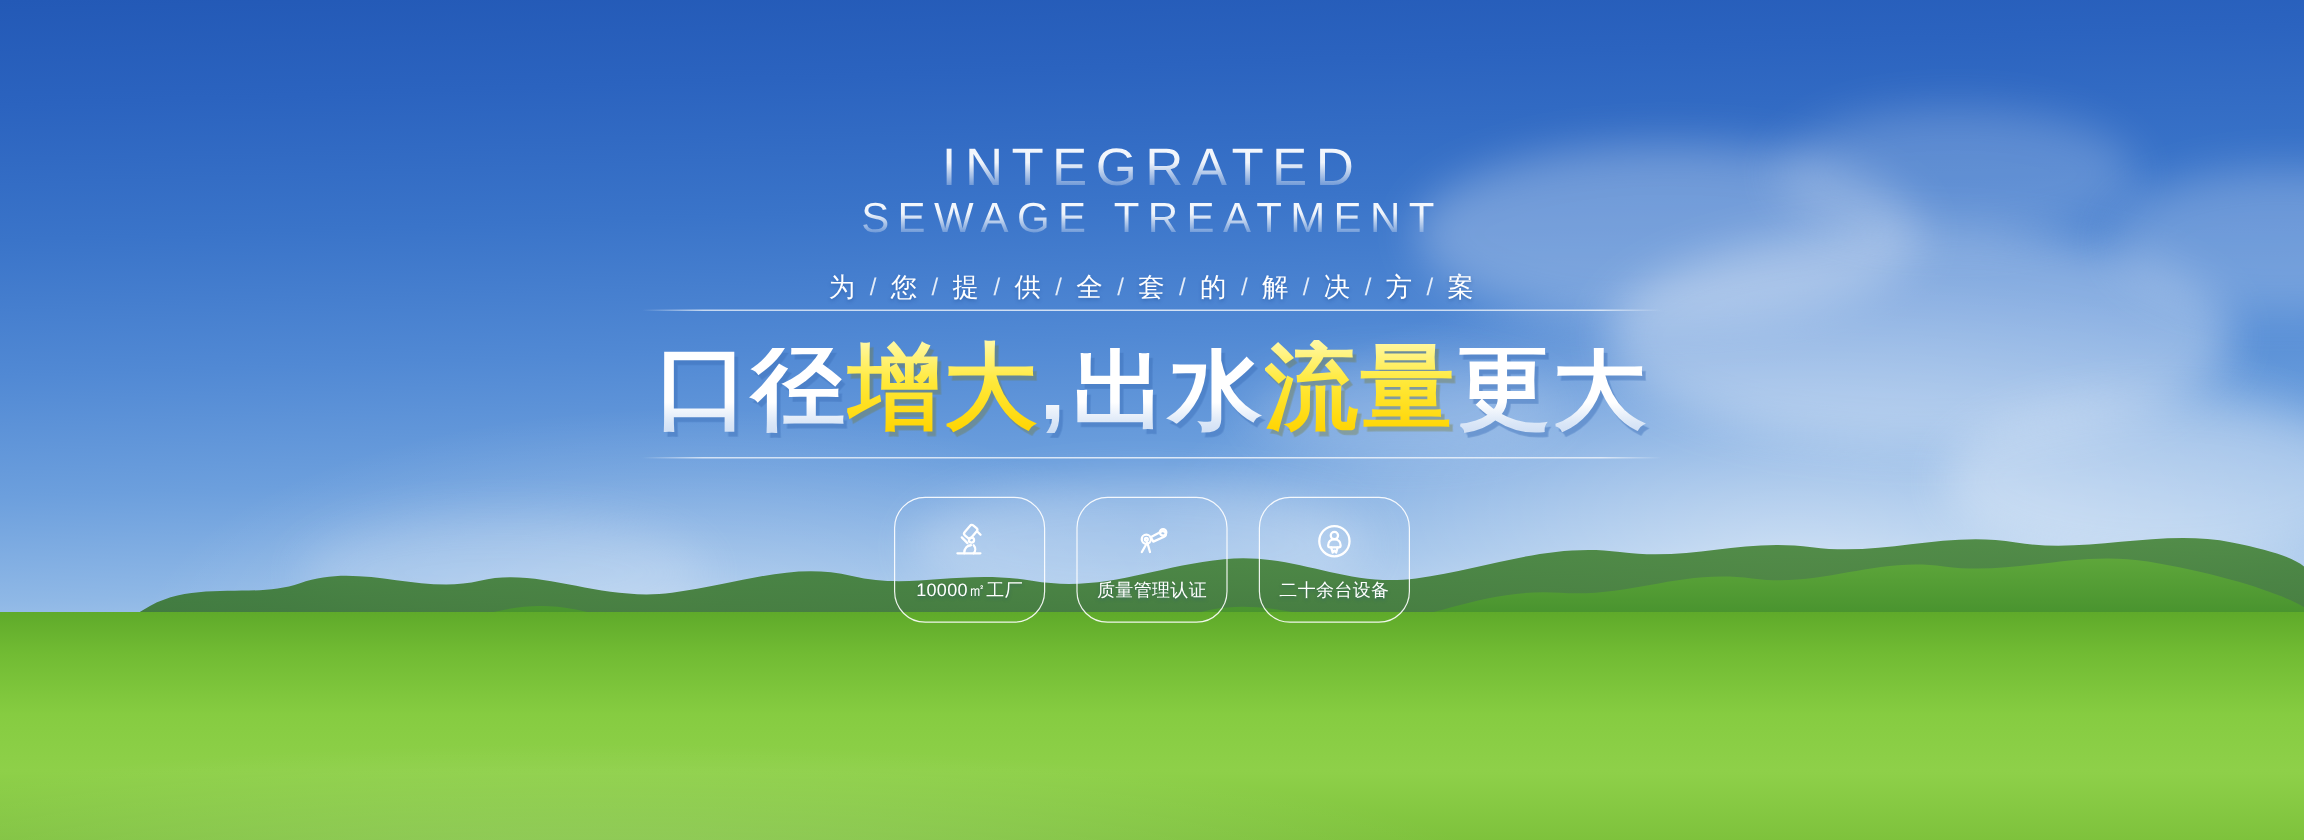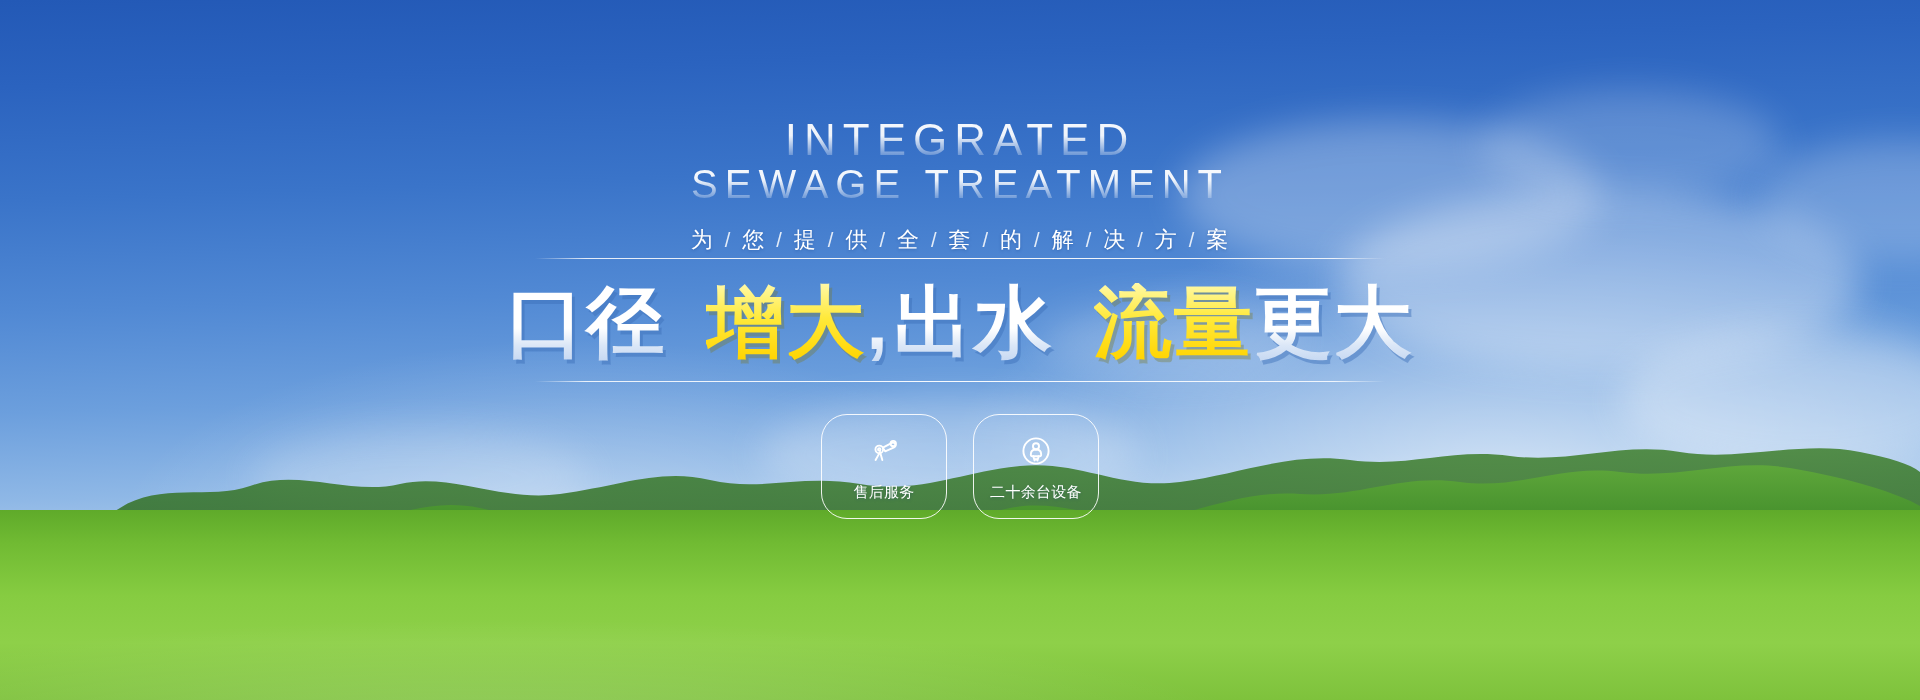--- a/index.html
+++ b/index.html
@@ -110,21 +110,21 @@
         rgba(255,255,255,0.96) 0%,
         rgba(255,255,255,0.92) 40%,
         rgba(255,255,255,0.45) 72%,
         rgba(255,255,255,0.04) 100%);
     -webkit-background-clip: text;
     background-clip: text;
     color: transparent;
     -webkit-text-fill-color: transparent;
   }
   .eng-line.l1 { font-size: 44px; }
-  .eng-line.l2 { font-size: 40px; margin-top: 2px; }
+  .eng-line.l2 { font-size: 35px; margin-top: 2px; }
 
   .sub-wrap {
     position: absolute;
     left: 0; top: 225px;
     width: 1920px;
     text-align: center;
   }
   .sub-row {
     display: inline-flex;
     align-items: center;
@@ -162,27 +162,27 @@
     font-weight: bold;
     letter-spacing: 2px;
     line-height: 1;
   }
   .headline span { display: inline-block; }
   .hl-w {
     background: linear-gradient(180deg, #ffffff 0%, #ffffff 58%, #dbe7f7 80%, #c6d8f2 100%);
     -webkit-background-clip: text; background-clip: text;
     color: transparent; -webkit-text-fill-color: transparent;
     filter: drop-shadow(3px 4px 0 rgba(60,110,185,0.45));
+    font-family: Liberation Mono, monospace;
   }
   .hl-y {
     background: linear-gradient(180deg, #fff9a8 0%, #ffe93a 45%, #ffd400 100%);
     -webkit-background-clip: text; background-clip: text;
     color: transparent; -webkit-text-fill-color: transparent;
     filter: drop-shadow(3px 4px 0 rgba(120,120,40,0.35));
-    margin-left: 40px;
   }
   .hl-comma {
     background: linear-gradient(180deg, #ffffff 0%, #ffffff 60%, #cbdcf3 100%);
     -webkit-background-clip: text; background-clip: text;
     color: transparent; -webkit-text-fill-color: transparent;
     filter: drop-shadow(3px 4px 0 rgba(60,110,185,0.45));
     padding-right: 4px;
   }
 
   
@@ -333,29 +333,43 @@
     <div class="rule top"></div>
 
     <div class="headline" id="headline"><span class="hl-w">口径</span><span class="hl-y">增大</span><span class="hl-comma">,</span><span class="hl-w">出水</span><span class="hl-y">流量</span><span class="hl-w">更大</span></div>
 
     <div class="rule bottom"></div>
 
     <div class="badges" id="badges">
         <div class="badge">
           <div class="badge-icon">
             <svg viewBox="0 0 32 32">
+              <path d="M7 25h17"></path>
+              <path d="M12 25c0-4 2.5-6 5-6"></path>
+              <path d="M19 19a4.5 4.5 0 0 1 0 6"></path>
+              <rect x="13.6" y="4.2" width="6.4" height="9.6" rx="1.6" transform="rotate(40 16.8 9)"></rect>
+              <path d="M10.2 13.2l4.2 4.2"></path>
+              <circle cx="17.4" cy="15.2" r="1.9"></circle>
+              <path d="M21.5 8.6l2.6 2.6"></path>
+            </svg>
+          </div>
+          <div class="badge-label">10000㎡工厂</div>
+        </div>
+        <div class="badge">
+          <div class="badge-icon">
+            <svg viewBox="0 0 32 32">
               <path d="M8.5 24l4-7"></path>
               <path d="M14.5 24l-2-7"></path>
               <circle cx="11.8" cy="14.6" r="3.4"></circle>
               <circle cx="11.8" cy="14.6" r="1.1"></circle>
               <path d="M15 13l8-4.2a2.2 2.2 0 0 1 3 1v0a2.2 2.2 0 0 1-1 2.9l-8 3.6z"></path>
               <circle cx="24.2" cy="9.4" r="2.4"></circle>
             </svg>
           </div>
-          <div class="badge-label">售后服务</div>
+          <div class="badge-label">质量管理认证</div>
         </div>
         <div class="badge">
           <div class="badge-icon">
             <svg viewBox="0 0 32 32">
               <circle cx="16" cy="16" r="11.2"></circle>
               <circle cx="16" cy="11.8" r="2.7"></circle>
               <path d="M16 14.6c-3 0-4.6 2-4.6 4.4 0 1 .5 1.6 1.3 1.6h6.6c.8 0 1.3-.6 1.3-1.6 0-2.4-1.6-4.4-4.6-4.4z"></path>
               <path d="M13.6 20.6l1.1 3.8 1.3-1.4 1.3 1.4 1.1-3.8"></path>
             </svg>
           </div>

